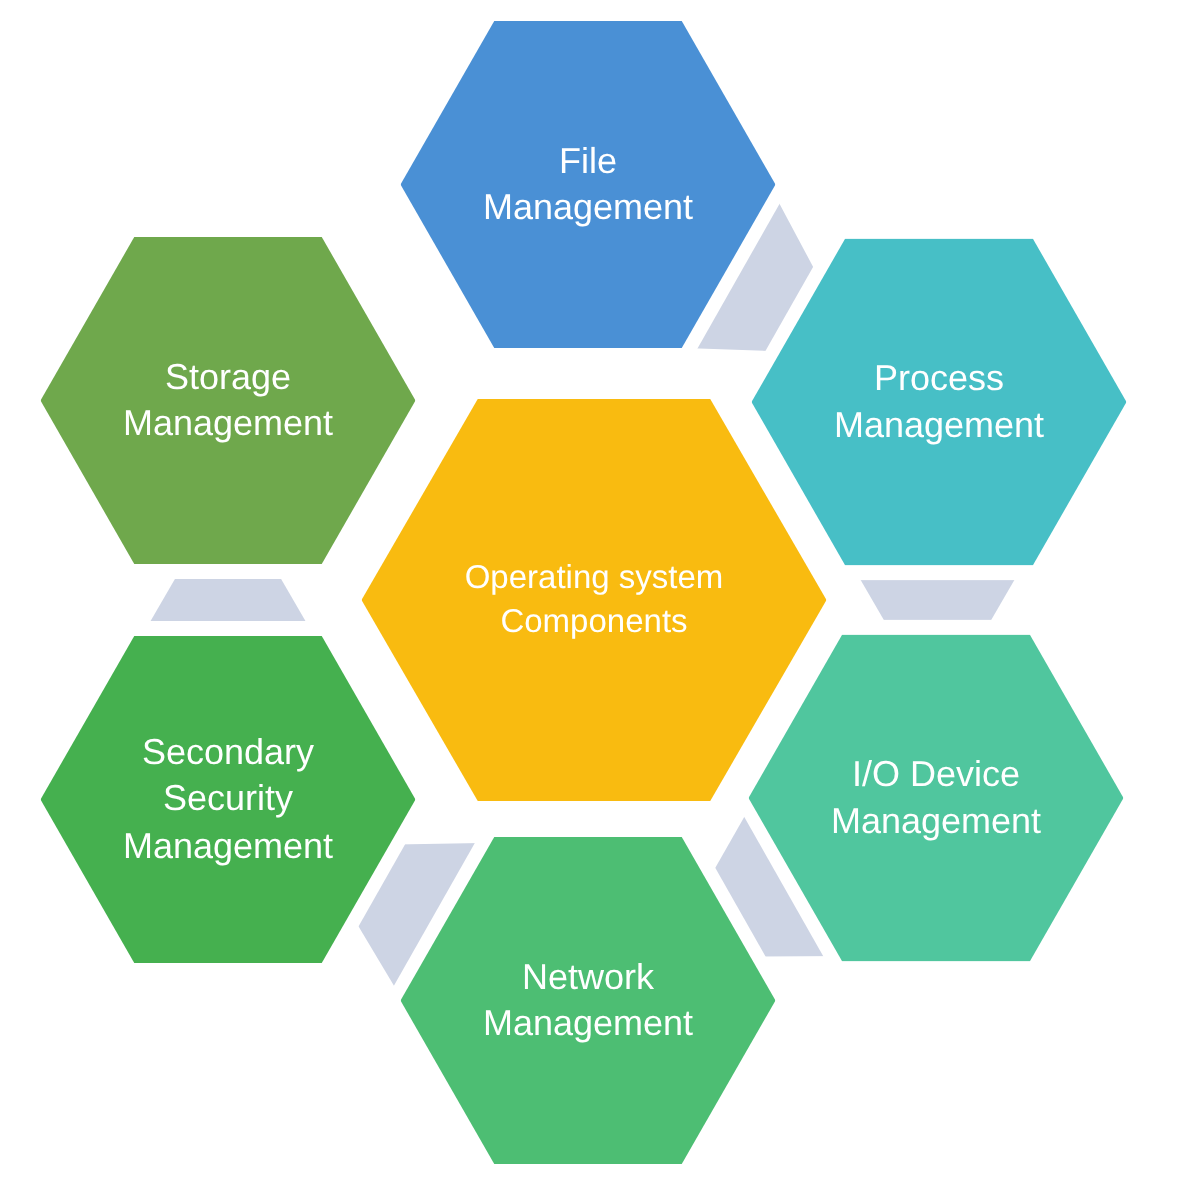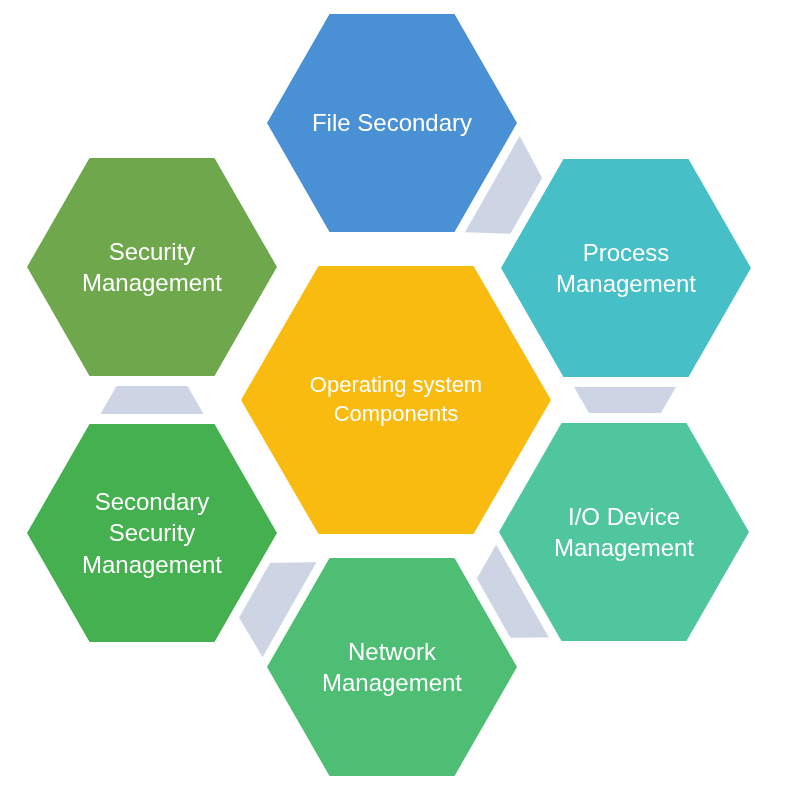--- a/index.html
+++ b/index.html
@@ -61,21 +61,21 @@
     <polygon points="625,475 538,325 712,325"></polygon>
     <polygon points="443,638 529,487 617,637"></polygon>
     <polygon points="207,564 380,561 296,713"></polygon>
     <polygon points="152,325 65,475 239,475"></polygon>
   </svg>
 
   <div class="hex-node node-file">
     <div class="hex-rim"></div>
     <div class="hex-fill" style="--hex-color: #4A90D5;"></div>
     <div class="hex-label">
-      <span>File Secondary</span>
+      <span>File Management</span>
     </div>
   </div>
 
   <div class="hex-node node-process">
     <div class="hex-rim"></div>
     <div class="hex-fill" style="--hex-color: #47BFC6;"></div>
     <div class="hex-label">
       <span>Process Management</span>
     </div>
   </div>
@@ -101,21 +101,21 @@
     <div class="hex-fill" style="--hex-color: #45B04F;"></div>
     <div class="hex-label">
       <span>Secondary Security Management</span>
     </div>
   </div>
 
   <div class="hex-node node-security">
     <div class="hex-rim"></div>
     <div class="hex-fill" style="--hex-color: #6FA84C;"></div>
     <div class="hex-label">
-      <span>Security Management</span>
+      <span>Storage Management</span>
     </div>
   </div>
 
   <div class="hex-node node-center">
     <div class="hex-rim"></div>
     <div class="hex-fill" style="--hex-color: #F9BB10;"></div>
     <div class="hex-label">
       <span>Operating system Components</span>
     </div>
   </div>

